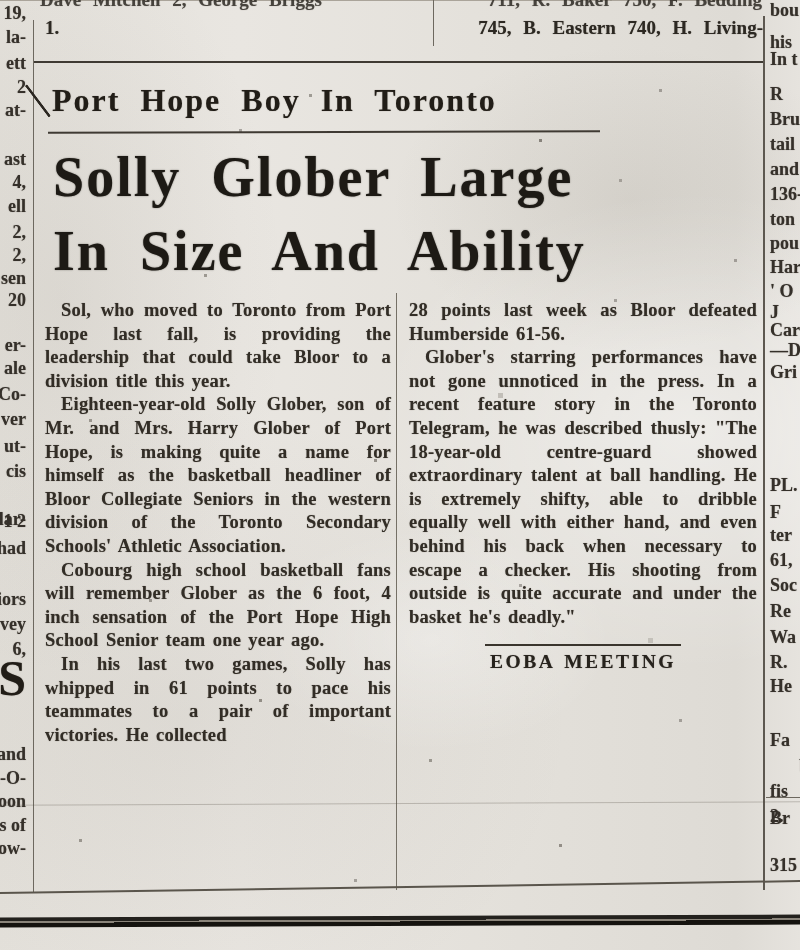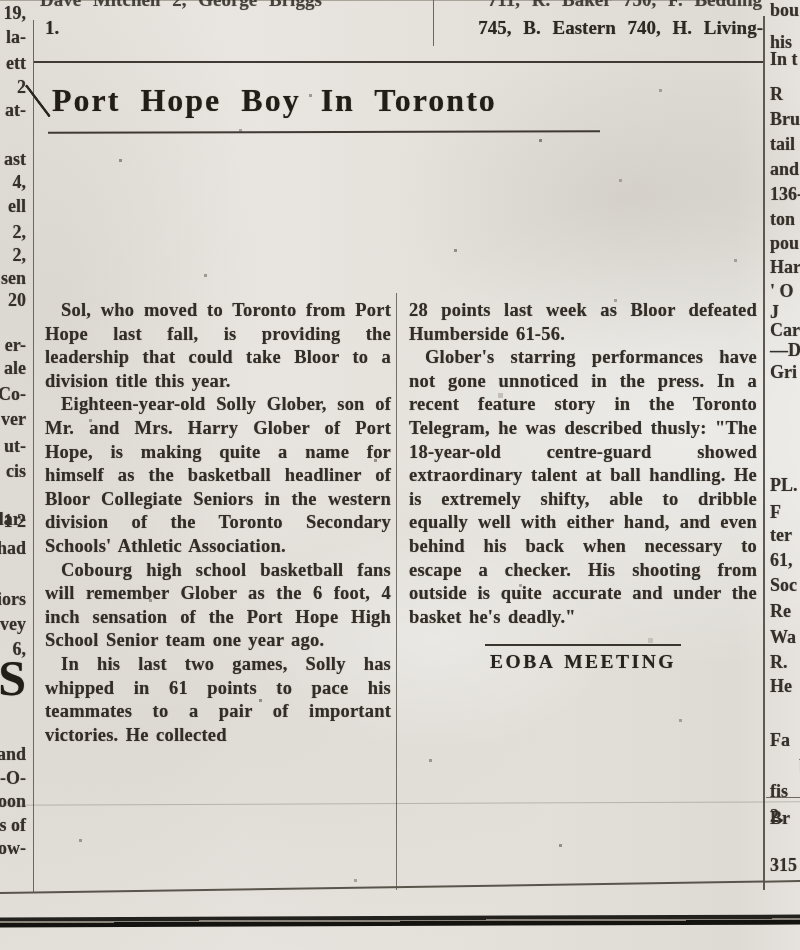--- a/index.html
+++ b/index.html
@@ -106,20 +106,21 @@
 
   <div class="rule rule-top"></div>
   <div class="rule-top2"></div>
   <div class="v-left"></div>
   <div class="v-right"></div>
   <div class="penmark"></div>
 
   <div class="kicker ink">Port Hope Boy In Toronto</div>
   <div class="rule rule-kicker"></div>
 
+  <h1 class="headline"><span>Solly Glober Large</span><br><span>In Size And Ability</span></h1>
 
   <div class="v-mid"></div>
 
   <div class="col col-left ink">
       <p>Sol, who moved to Toronto from Port Hope last fall, is providing the leadership that could take Bloor to a division title this year.</p>
       <p>Eighteen-year-old Solly Glober, son of Mr. and Mrs. Harry Glober of Port Hope, is making quite a name for himself as the basketball headliner of Bloor Collegiate Seniors in the western division of the Toronto Secondary Schools' Athletic Association.</p>
       <p>Cobourg high school basketball fans will remember Glober as the 6 foot, 4 inch sensation of the Port Hope High School Senior team one year ago.</p>
       <p>In his last two games, Solly has whipped in 61 points to pace his teammates to a pair of important victories. He collected</p>
     </div>
 

